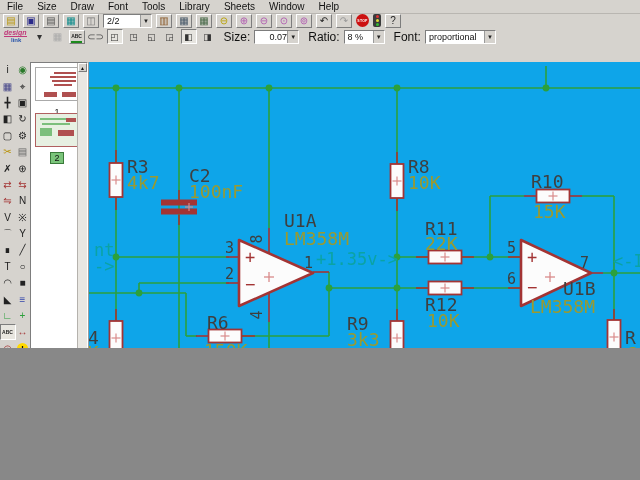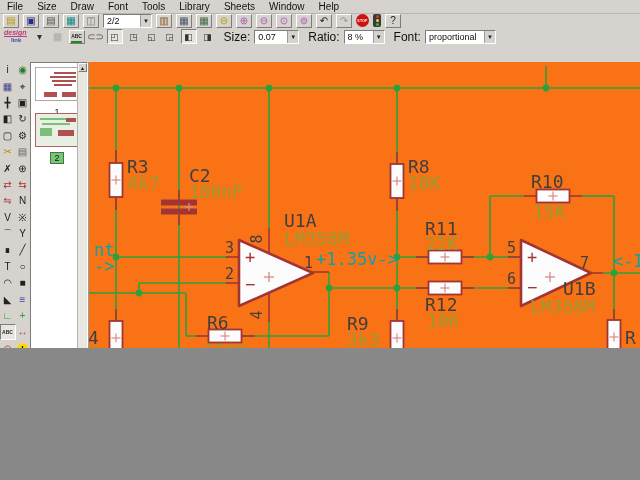--- a/index.html
+++ b/index.html
@@ -59,21 +59,21 @@
   .thumb{width:44px;height:32px;background:#fff;border:1px solid #aaa;position:relative;overflow:hidden;}
   .thumb.sel{border:1px solid #b06060;background:#e7f0e2;}
   .thumb .rl{position:absolute;background:#b05050;}
   .thumb .gl{position:absolute;background:#7cbf7c;}
   .thumb-label{font-size:9px;margin-top:1px;display:inline-block;padding:0 3px;}
   .thumb-label.sel{background:#7ac47a;border:1px solid #3a7a3a;}
   #vscroll{position:absolute;right:0;top:0;width:9px;height:100%;background:#e9e7e2;border-left:1px solid #b5b2ad;}
   .scrbtn{width:9px;height:9px;font-size:5px;display:flex;align-items:center;justify-content:center;box-sizing:border-box;}
   #hscroll{position:absolute;left:30px;top:449px;width:58px;height:8px;background:#e9e7e2;display:flex;justify-content:flex-end;}
   
-  #canvas{position:absolute;left:88px;top:62px;width:552px;height:395px;background:#f97316;overflow:hidden;
+  #canvas{position:absolute;left:88px;top:62px;width:552px;height:395px;background:#0ea5e9;overflow:hidden;
     border-left:1px solid #9a9a9a;box-sizing:border-box;}
   
   #statusbar{position:absolute;left:0;top:457px;width:640px;height:14px;background:#d6d3ce;
     border-top:1px solid #fff;box-shadow:0 -1px 0 #7d7d7d;display:flex;align-items:center;font-size:10px;}
   #statusbar .bullet{margin:0 3px 0 4px;}
   #footer{position:absolute;left:0;top:471px;width:640px;height:9px;background:#d6d3ce;border-top:1px solid #b9b6b1;}
   svg text{font-family:"DejaVu Sans Mono",monospace;}
 </style>
 </head>
 <body>
@@ -129,21 +129,21 @@
         <span class="abc">ABC</span>
       </span>
       <span class="tbicon" style="color: rgb(85, 85, 85);">⊂⊃</span>
       <span class="alignico pressed">◰</span>
       <span class="alignico">◳</span>
       <span class="alignico">◱</span>
       <span class="alignico">◲</span>
       <span class="alignico pressed">◧</span>
       <span class="alignico">◨</span>
       <span class="lbl">Size:</span>
-      <div class="combo" style="width: 40px;">
+      <div class="combo" style="width: 40px; justify-content: center;">
         <span>0.07</span>
         <span class="arrowbtn">▼</span>
       </div>
       <span class="lbl">Ratio:</span>
       <div class="combo" style="width: 36px;">
         <span>8 %</span>
         <span class="arrowbtn">▼</span>
       </div>
       <span class="lbl">Font:</span>
       <div class="combo" style="width: 66px;">

